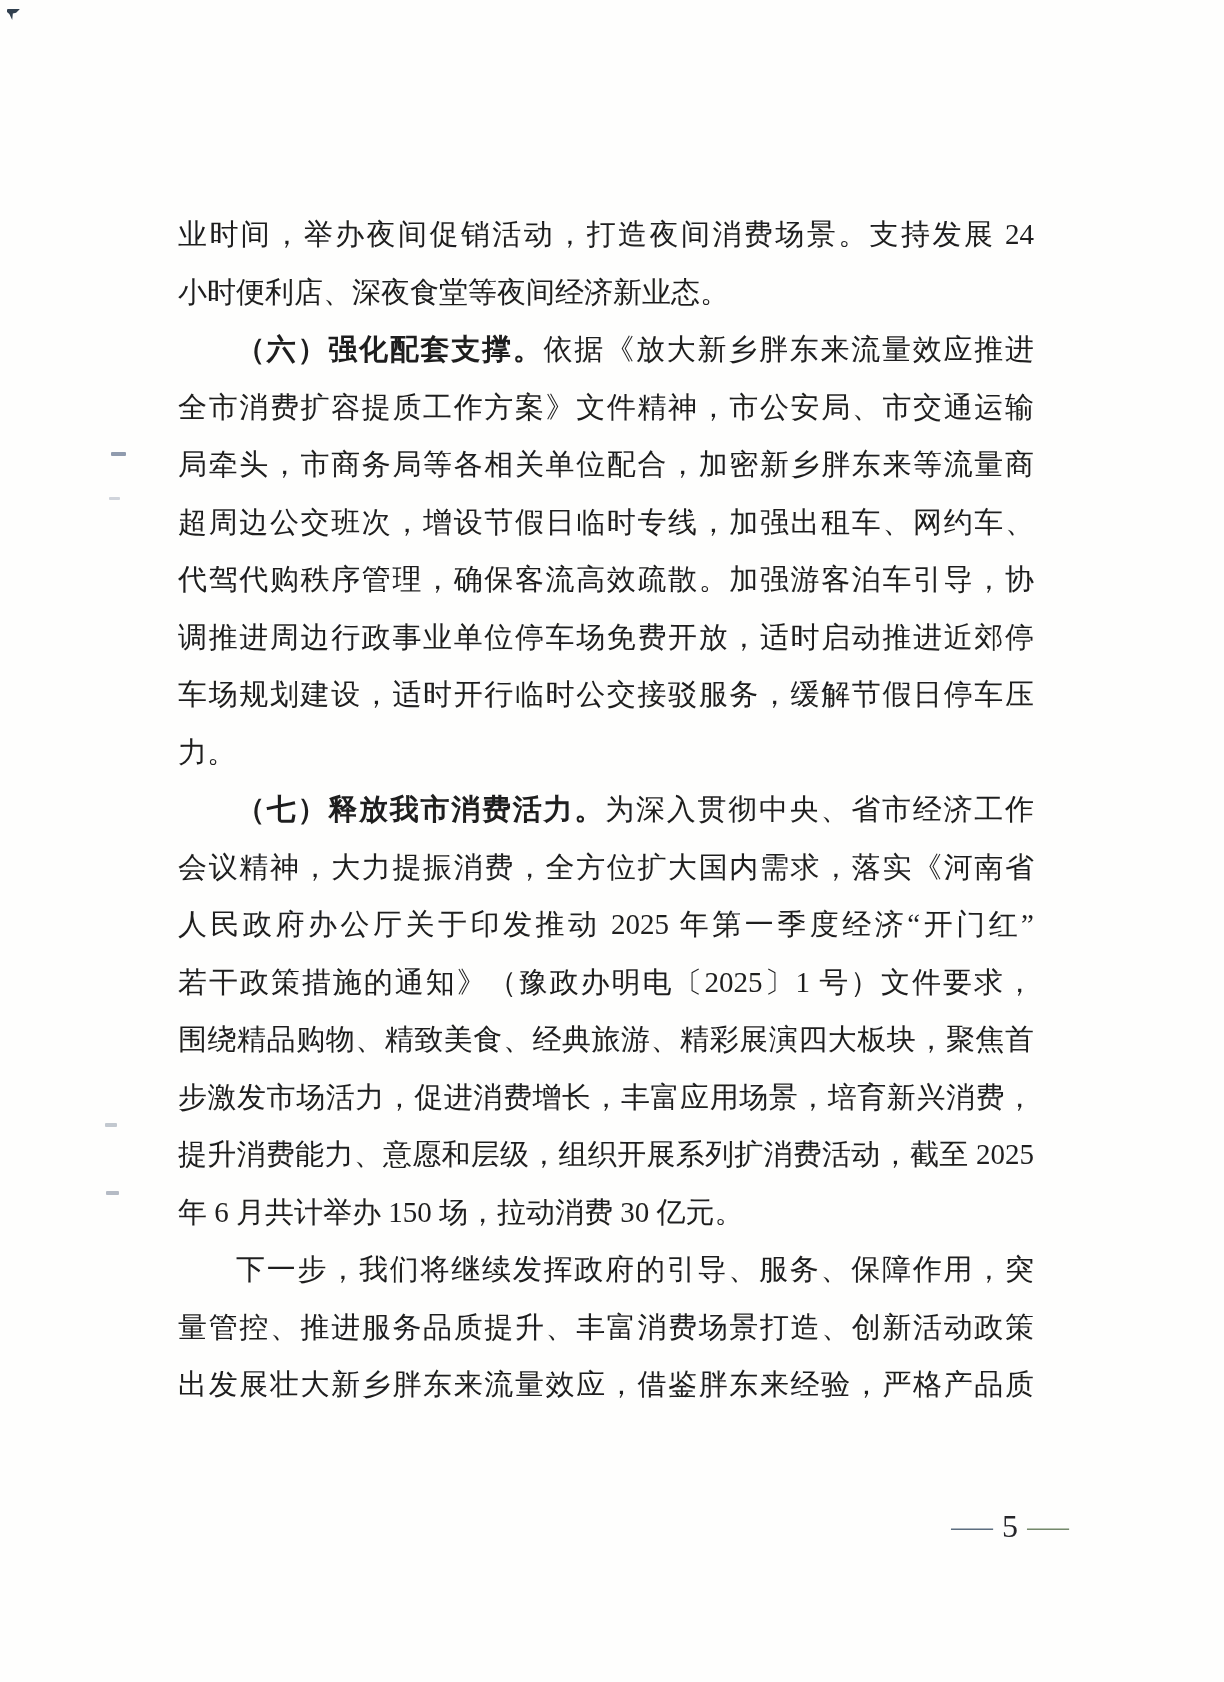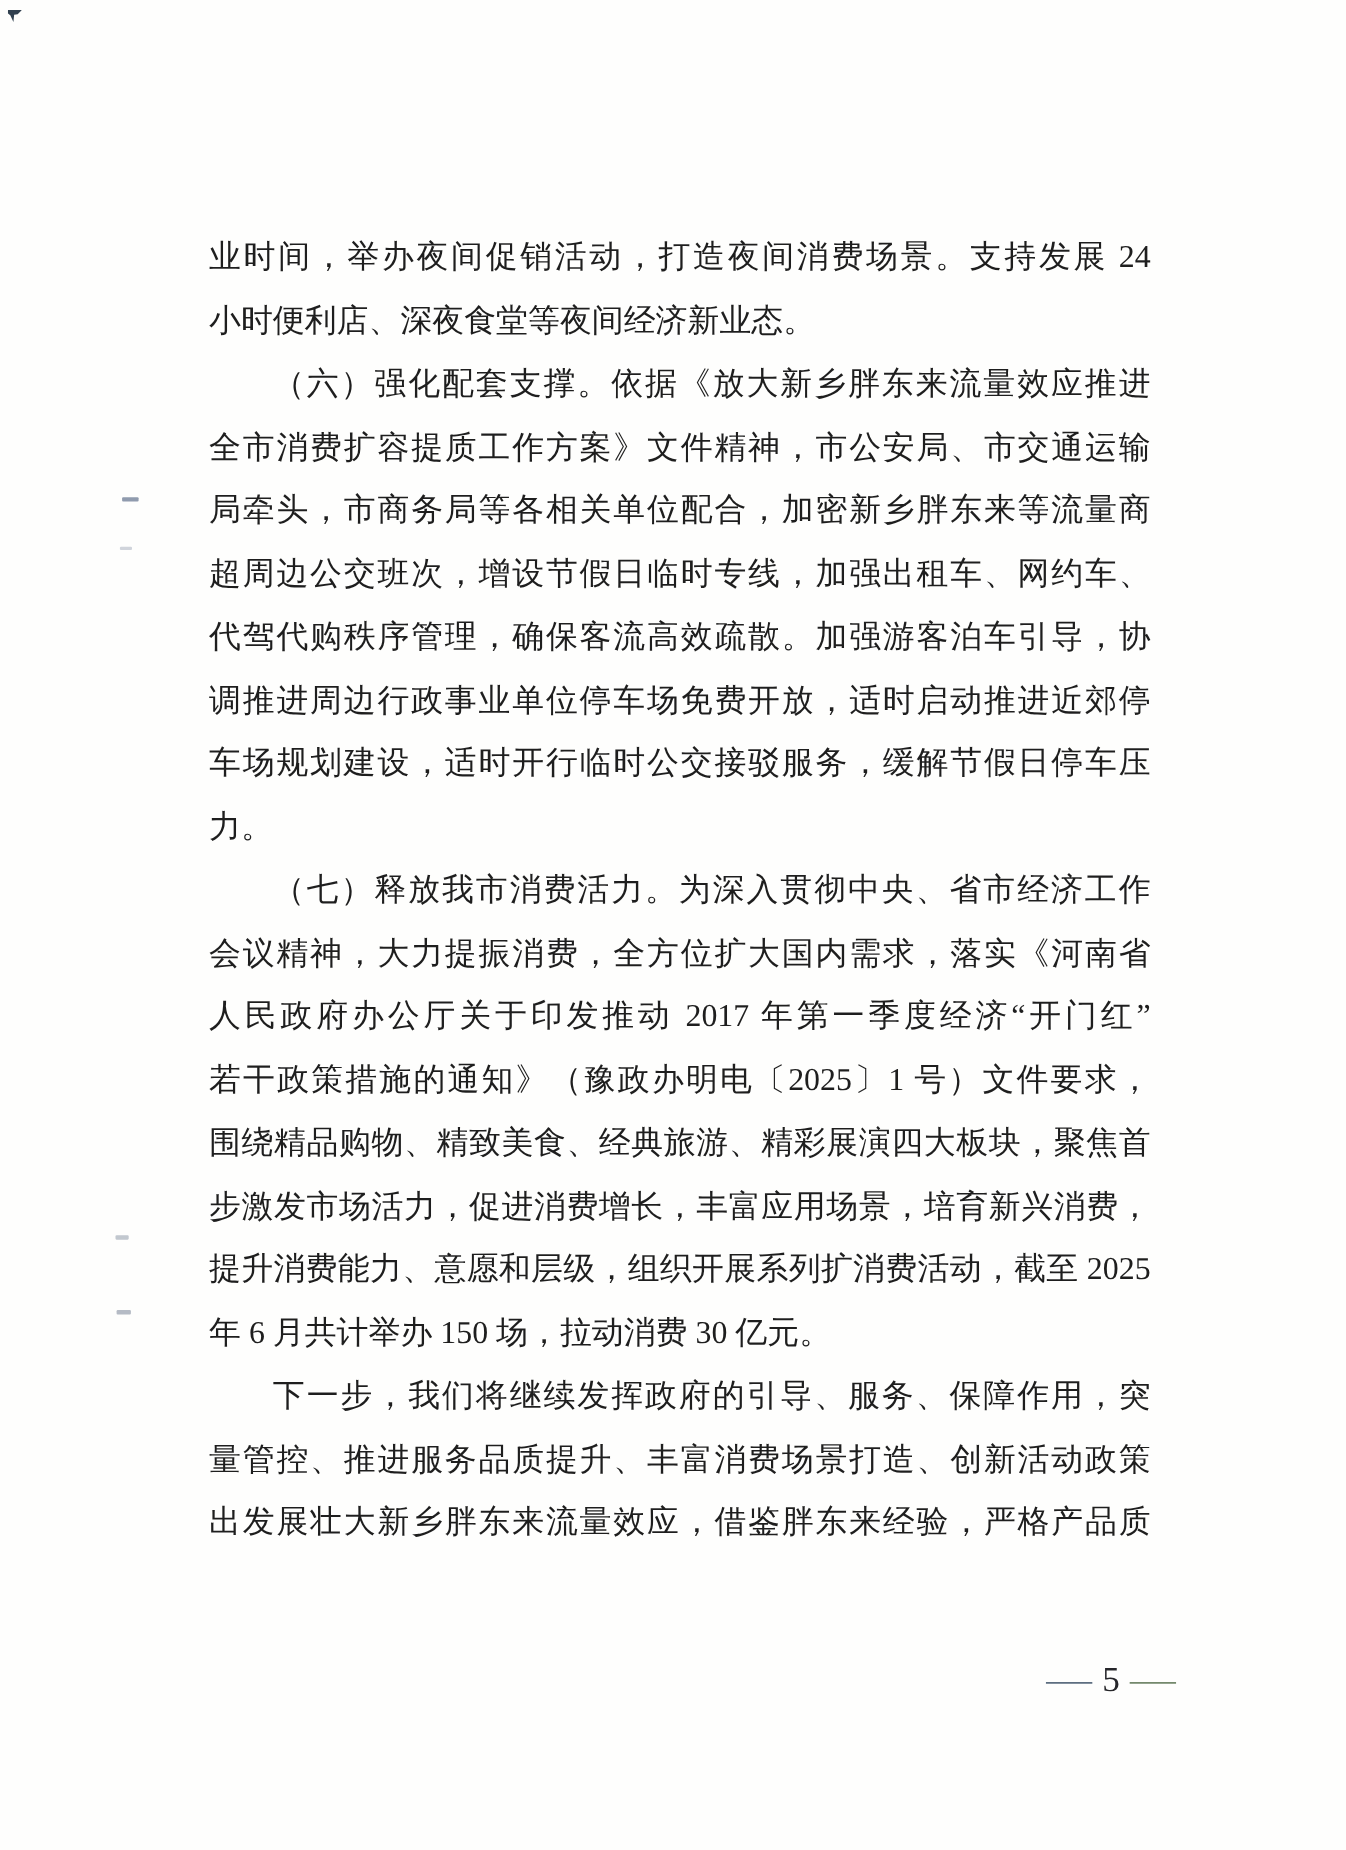--- a/index.html
+++ b/index.html
@@ -14,40 +14,39 @@
     background: #fefefd;
     overflow: hidden;
     font-family: "Liberation Serif", "DejaVu Serif", serif;
   }
   
   .doc-body {
     position: absolute;
     left: 178px;
     top: 206px;
     width: 856px;
-    margin-left: 12px;
   }
   .line {
     font-size: 29px;
     line-height: 57.5px;
     height: 57.5px;
     color: #1e1e1e;
     text-align: justify;
     text-align-last: justify;
     overflow: visible;
   }
   .line.end {
     text-align: left;
     text-align-last: left;
   }
   .line.indent {
     text-indent: 58px;
   }
   .b {
-    font-weight: normal;
+    font-weight: bold;
   }
   
   .footer {
     position: absolute;
     left: 956px;
     top: 1508px;
     font-size: 32px;
     color: #2e2e2e;
     display: flex;
     align-items: center;
@@ -85,21 +84,21 @@
     <div class="line indent"><span class="b">（六）强化配套支撑。</span><span>依据《放大新乡胖东来流量效应推进</span></div>
     <div class="line"><span>全市消费扩容提质工作方案》文件精神，市公安局、市交通运输</span></div>
     <div class="line"><span>局牵头，市商务局等各相关单位配合，加密新乡胖东来等流量商</span></div>
     <div class="line"><span>超周边公交班次，增设节假日临时专线，加强出租车、网约车、</span></div>
     <div class="line"><span>代驾代购秩序管理，确保客流高效疏散。加强游客泊车引导，协</span></div>
     <div class="line"><span>调推进周边行政事业单位停车场免费开放，适时启动推进近郊停</span></div>
     <div class="line"><span>车场规划建设，适时开行临时公交接驳服务，缓解节假日停车压</span></div>
     <div class="line end"><span>力。</span></div>
     <div class="line indent"><span class="b">（七）释放我市消费活力。</span><span>为深入贯彻中央、省市经济工作</span></div>
     <div class="line"><span>会议精神，大力提振消费，全方位扩大国内需求，落实《河南省</span></div>
-    <div class="line"><span>人民政府办公厅关于印发推动 2017 年第一季度经济“开门红”</span></div>
+    <div class="line"><span>人民政府办公厅关于印发推动 2025 年第一季度经济“开门红”</span></div>
     <div class="line"><span>若干政策措施的通知》（豫政办明电〔2025〕1 号）文件要求，</span></div>
     <div class="line"><span>围绕精品购物、精致美食、经典旅游、精彩展演四大板块，聚焦首</span></div>
     <div class="line"><span>步激发市场活力，促进消费增长，丰富应用场景，培育新兴消费，</span></div>
     <div class="line"><span>提升消费能力、意愿和层级，组织开展系列扩消费活动，截至 2025</span></div>
     <div class="line end"><span>年 6 月共计举办 150 场，拉动消费 30 亿元。</span></div>
     <div class="line indent"><span>下一步，我们将继续发挥政府的引导、服务、保障作用，突</span></div>
     <div class="line"><span>量管控、推进服务品质提升、丰富消费场景打造、创新活动政策</span></div>
     <div class="line"><span>出发展壮大新乡胖东来流量效应，借鉴胖东来经验，严格产品质</span></div>
   </div>
 

